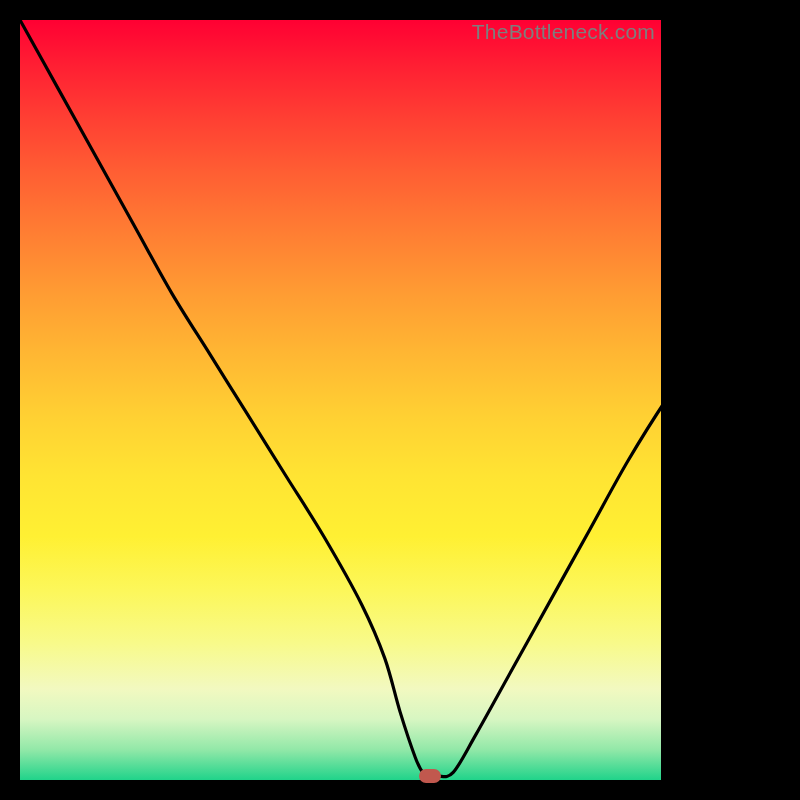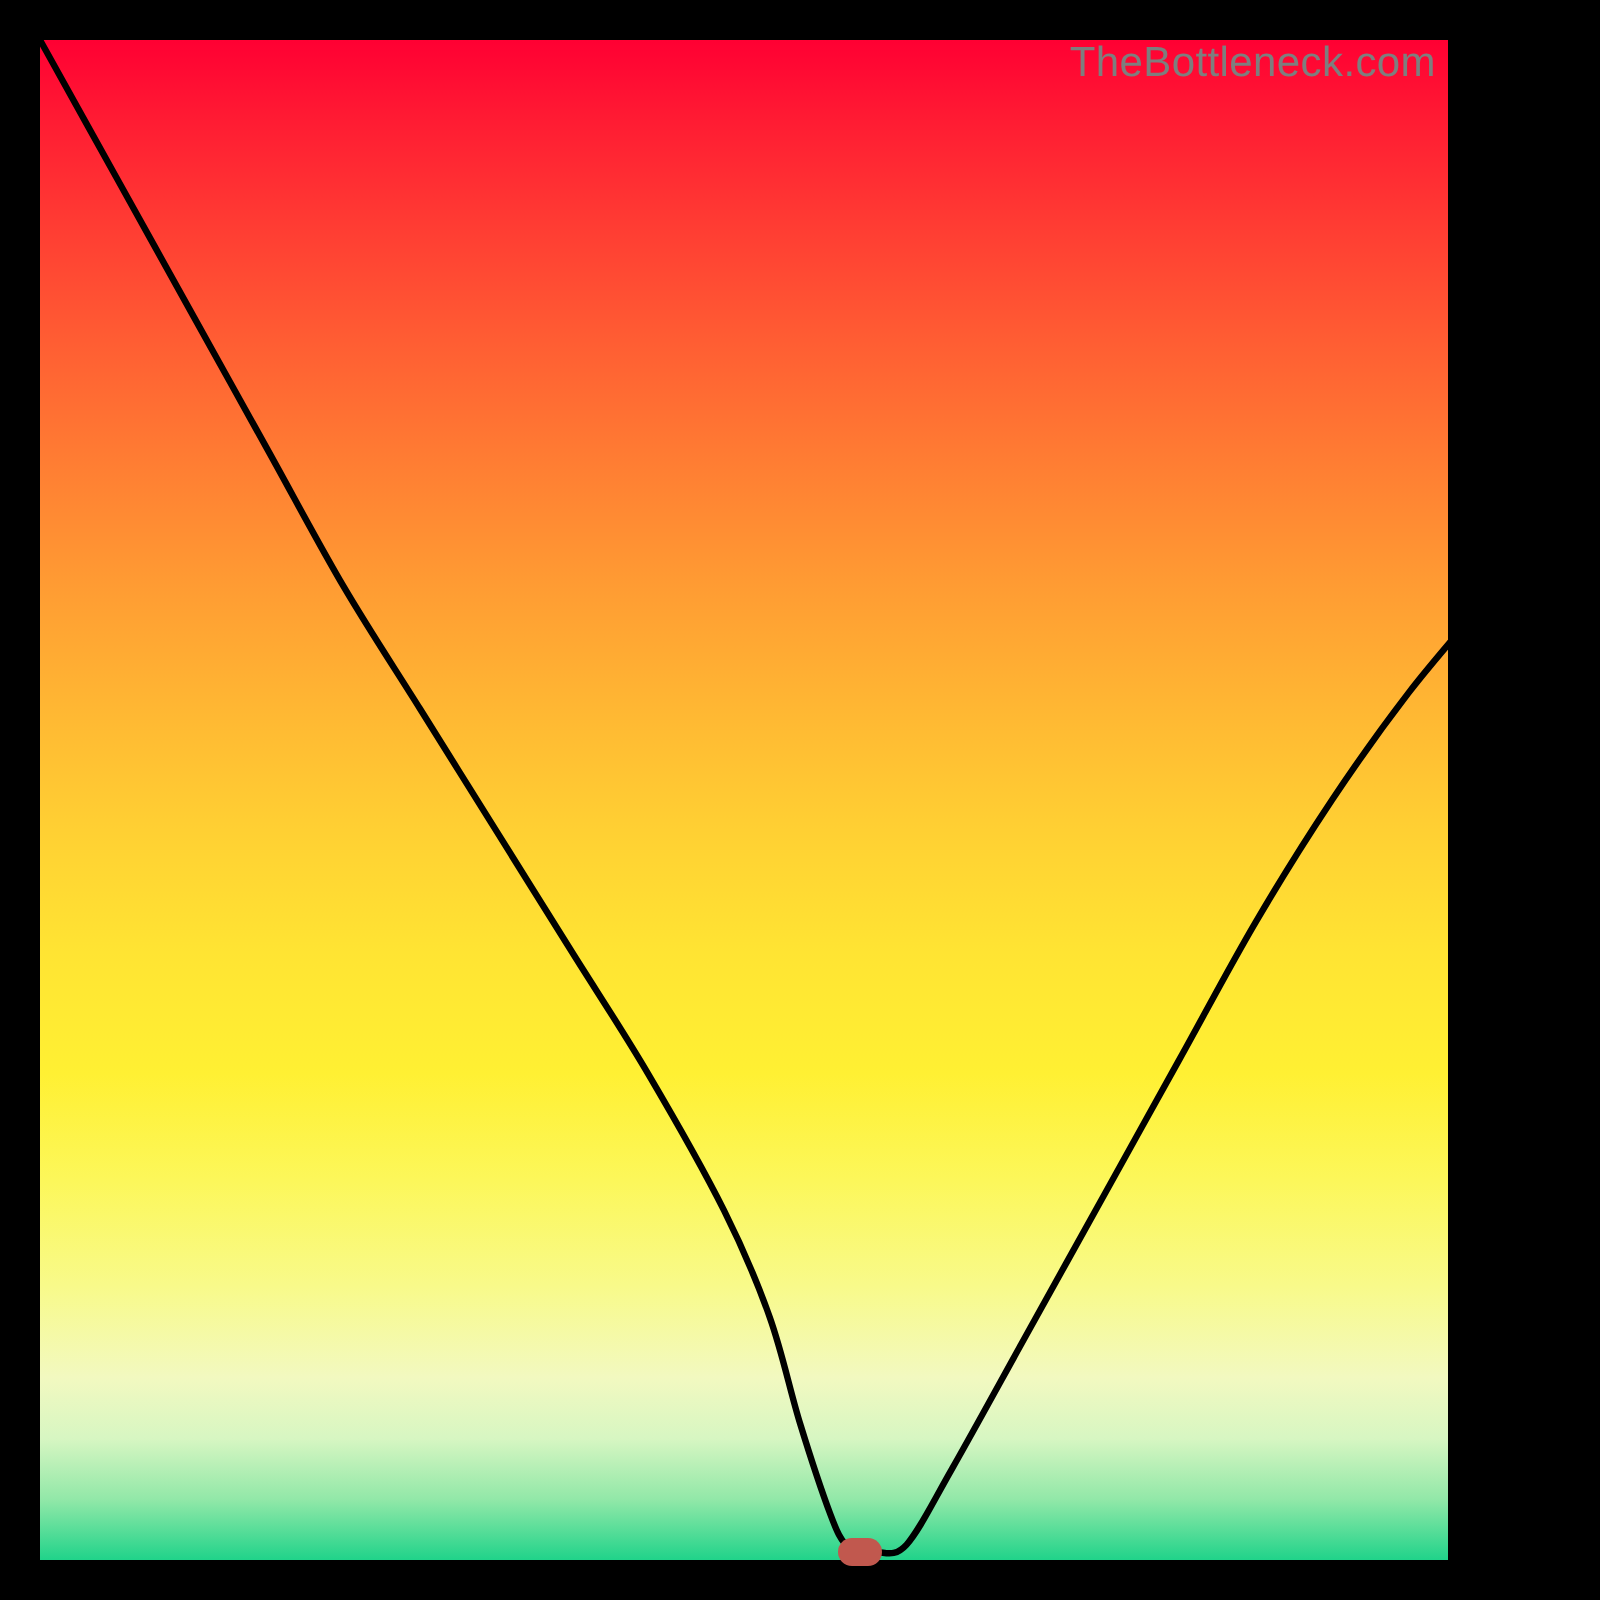--- a/index.html
+++ b/index.html
@@ -14,21 +14,21 @@
   .frame {
     position: relative;
     width: 800px;
     height: 800px;
     background: #000;
   }
   .plot-area {
     position: absolute;
     left: 20px;
     top: 20px;
-    width: 704px;
+    width: 641px;
     height: 760px;
     
     background: linear-gradient(to bottom,
       #ff0033 0%,
       #ff1a33 5%,
       #ff3b33 12%,
       #ff5e33 20%,
       #ff7e33 28%,
       #ff9c33 36%,
       #ffb733 44%,

